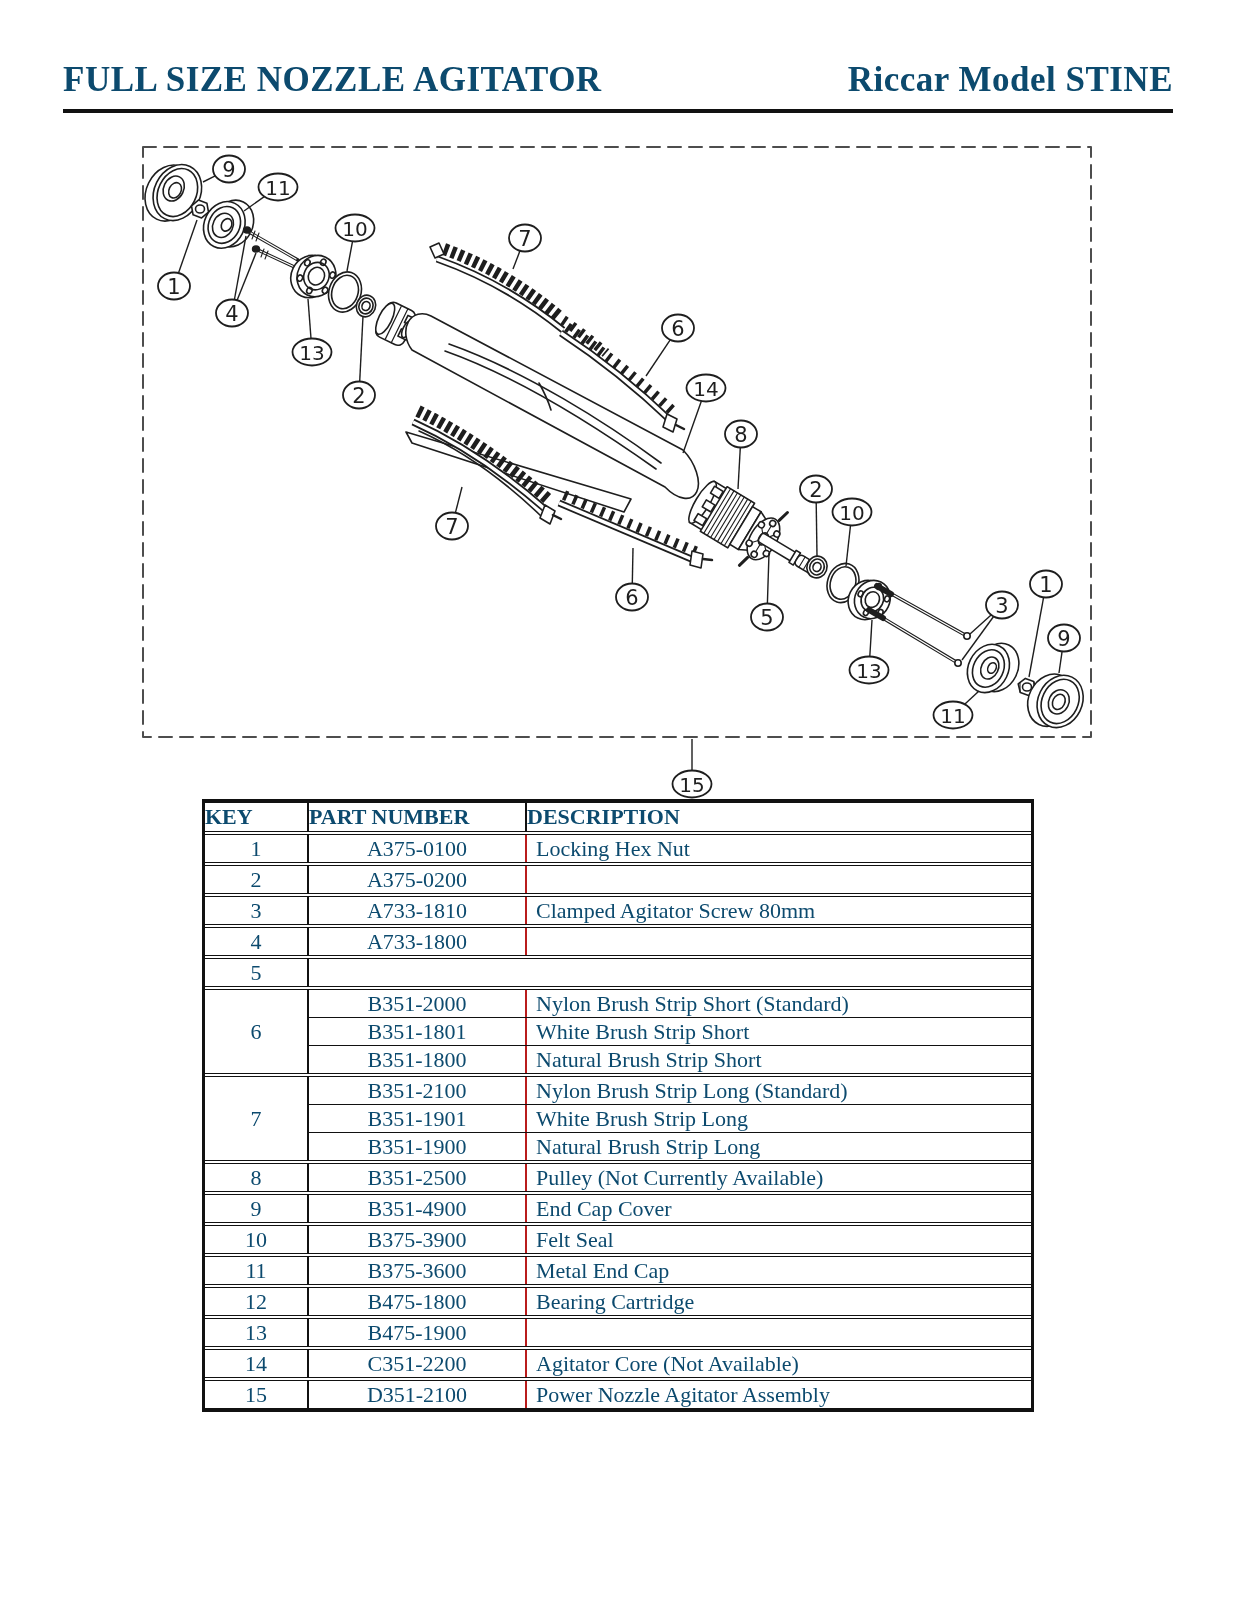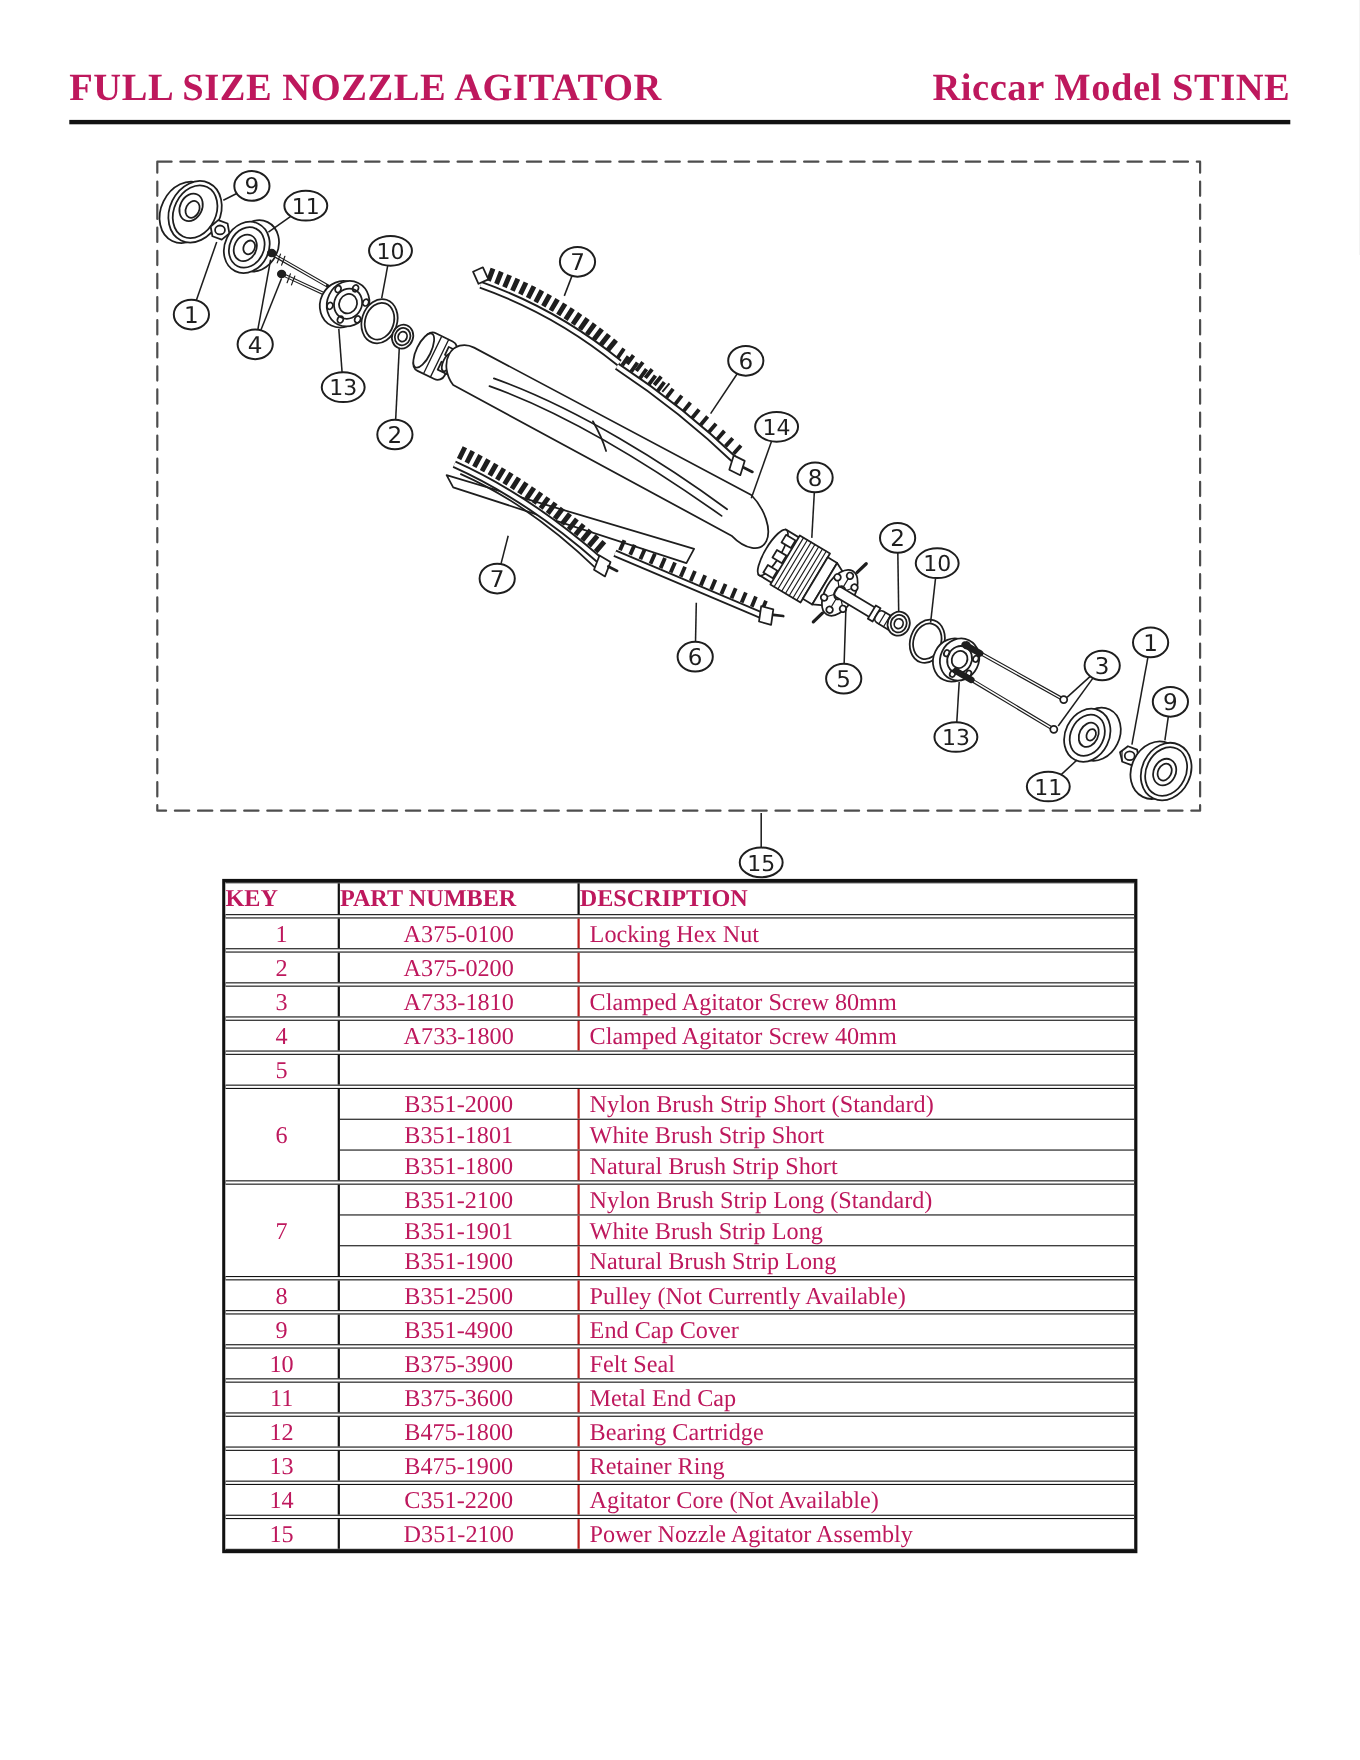--- a/index.html
+++ b/index.html
@@ -1,17 +1,17 @@
 <!DOCTYPE html>
 <html><head>
 <meta charset="utf-8">
 <style>
   html,body{margin:0;padding:0;background:#e8e8e8;}
   .page{position:relative;width:1236px;height:1600px;background:#ffffff;margin:0 auto;
-        font-family:"Liberation Serif", serif;color:#be185d;overflow:hidden;}
+        font-family:"Liberation Serif", serif;color:#0c4a6e;overflow:hidden;}
   
   .hdr{position:absolute;left:63px;top:60px;width:1110px;display:flex;
        justify-content:space-between;align-items:baseline;}
   .hdr .t{font-size:35px;font-weight:bold;letter-spacing:.5px;white-space:nowrap;}
   .hdr-rule{position:absolute;left:63px;top:109px;width:1110px;height:4px;background:#111;}
   
   #diagram-svg{position:absolute;left:0;top:0;}
   
   .parts-table{position:absolute;left:202px;top:799px;width:832px;
                border:3px solid #111;background:#fff;box-sizing:border-box;}
@@ -402,21 +402,20 @@
             <div class="cell partcell">A733-1810</div>
             <div class="cell desccell">Clamped Agitator Screw 80mm</div>
           </div>
         </div>
       </div>
       <div class="tgroup">
         <div class="cell keycell">4</div>
         <div class="rows">
           <div class="subrow">
             <div class="cell partcell">A733-1800</div>
-            <div class="cell desccell">Clamped Agitator Screw 40mm</div>
           </div>
         </div>
       </div>
       <div class="tgroup">
         <div class="cell keycell">5</div>
       </div>
       <div class="tgroup">
         <div class="cell keycell">6</div>
         <div class="rows">
           <div class="subrow">
@@ -493,21 +492,20 @@
             <div class="cell partcell">B475-1800</div>
             <div class="cell desccell">Bearing Cartridge</div>
           </div>
         </div>
       </div>
       <div class="tgroup">
         <div class="cell keycell">13</div>
         <div class="rows">
           <div class="subrow">
             <div class="cell partcell">B475-1900</div>
-            <div class="cell desccell">Retainer Ring</div>
           </div>
         </div>
       </div>
       <div class="tgroup">
         <div class="cell keycell">14</div>
         <div class="rows">
           <div class="subrow">
             <div class="cell partcell">C351-2200</div>
             <div class="cell desccell">Agitator Core (Not Available)</div>
           </div>

